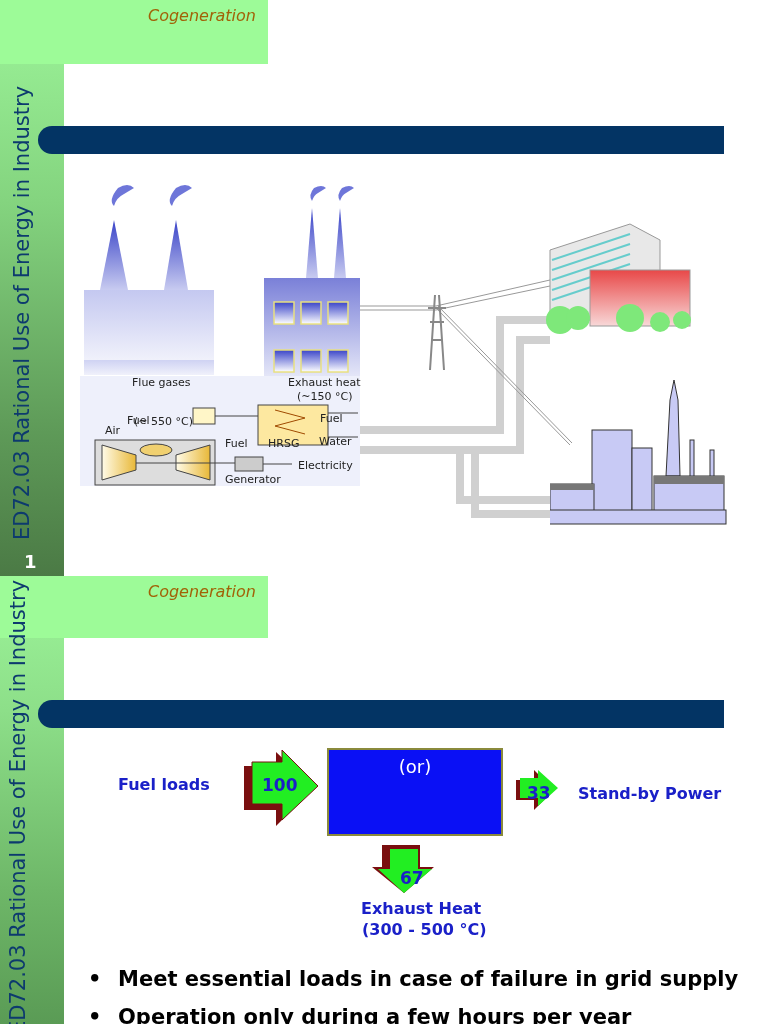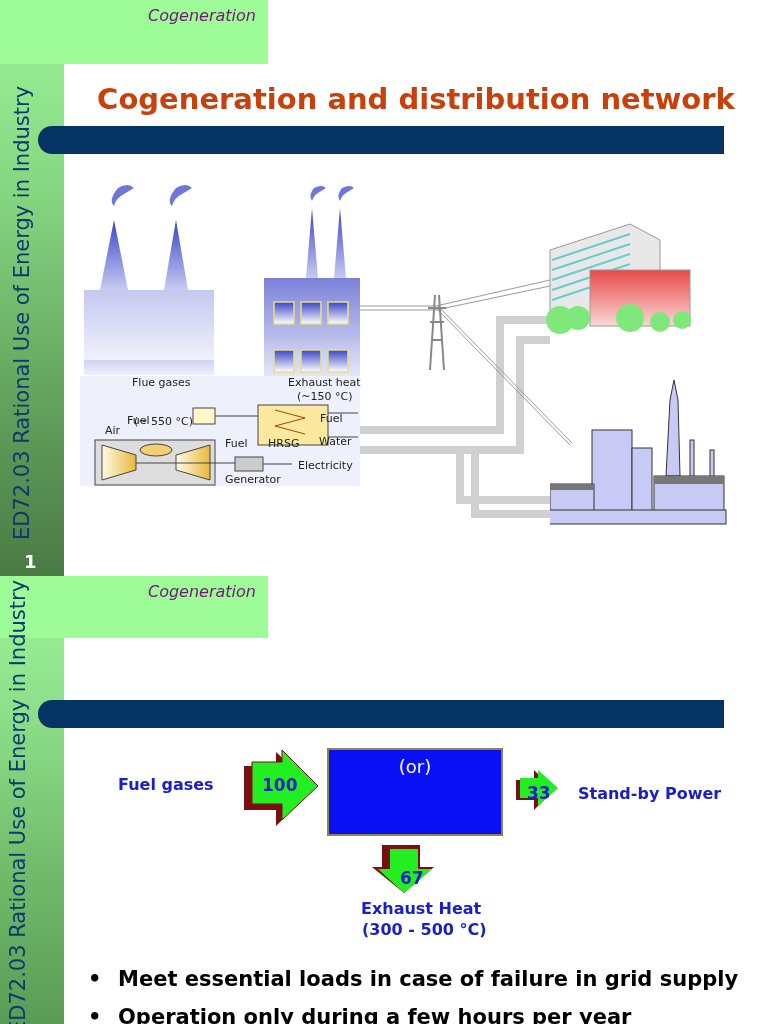--- a/index.html
+++ b/index.html
@@ -8,21 +8,21 @@
   .slide { position:absolute; left:0; width:768px; overflow:hidden; background:#fff; }
   .slide1 { top:0; height:576px; }
   .slide2 { top:576px; height:448px; }
 
   .sidebar { position:absolute; left:0; top:0; width:64px; height:100%;
              background:linear-gradient(to bottom,#9df59a 0%,#84d47f 35%,#5e9a58 75%,#4b7a45 100%); }
   .slide2 .sidebar { background:linear-gradient(to bottom,#9df59a 0%,#8ddf89 30%,#6eb768 70%,#5a9b55 100%); }
   .topband { position:absolute; left:0; top:0; width:268px; height:64px; background:#9dfb98; }
   .topband2 { height:62px; }
   .panel { position:absolute; left:64px; top:64px; right:0; bottom:0; background:#fff; border-top-left-radius:34px; }
-  .section-tag { position:absolute; top:6px; left:148px; font-style:italic; font-size:16px; color:#701a75; }
+  .section-tag { position:absolute; top:6px; left:148px; font-style:italic; font-size:16px; color:#a16207; }
   .vtext { position:absolute; left:6px; bottom:40px; transform-origin:left bottom; transform:rotate(-90deg) translate(0,24px);
            white-space:nowrap; font-size:21px; color:#0d3a6e; }
   .slide1 .vtext { bottom:36px; left:10px; transform:rotate(-90deg) translateY(24px); }
   .slidenum { position:absolute; left:24px; bottom:4px; color:#fff; font-weight:bold; font-size:18px; }
   .title { position:absolute; left:64px; width:704px; text-align:center; color:#c8400c; font-size:29px; font-weight:bold; }
   .bar { position:absolute; left:38px; right:44px; height:28px; background:#033464; border-top-left-radius:14px; border-bottom-left-radius:14px; }
 
   .diagram { position:absolute; left:80px; top:180px; width:650px; height:350px; }
 
   .lbl { position:absolute; font-size:11px; color:#222; white-space:nowrap; }
@@ -38,21 +38,20 @@
 </head>
 <body>
 
 <div class="slide slide1">
   <div class="sidebar"></div>
   <div class="topband"></div>
   <div class="panel"></div>
   <div class="section-tag">Cogeneration</div>
   <div class="vtext">ED72.03 Rational Use of Energy in Industry</div>
   <div class="slidenum">1</div>
-  <div class="title" style="top:82px;">Cogeneration and distribution network</div>
   <div class="bar" style="top:126px;"></div>
 
   <div class="diagram">
     <svg width="650" height="350" viewBox="0 0 650 350">
       <defs>
         <linearGradient id="stack" x1="0" y1="0" x2="0" y2="1">
           <stop offset="0" stop-color="#3a44c8"></stop>
             <stop offset="1" stop-color="#c8cbf0"></stop>
         </linearGradient>
         <linearGradient id="bldg" x1="0" y1="0" x2="0" y2="1">
@@ -184,21 +183,21 @@
 
 <div class="slide slide2">
   <div class="sidebar"></div>
   <div class="topband topband2"></div>
   <div class="panel" style="top:62px;"></div>
   <div class="section-tag">Cogeneration</div>
   <div class="vtext" style="bottom:-10px;">ED72.03 Rational Use of Energy in Industry</div>
   <div class="bar" style="top:124px;"></div>
 </div>
 
-<div class="s2lbl" style="left:118px;top:775px;">Fuel gases</div>
+<div class="s2lbl" style="left:118px;top:775px;">Fuel loads</div>
 <svg style="position:absolute;left:240px;top:748px;" width="82" height="82">
   <polygon points="4,18 36,18 36,4 74,40 36,78 36,62 4,62" fill="#7a0f0f"></polygon>
   <polygon points="12,14 42,14 42,2 78,38 42,72 42,56 12,56" fill="#22ee22" stroke="#7a0f0f" stroke-width="1"></polygon>
 </svg>
 <div class="arrow-num" style="left:262px;top:775px;">100</div>
 
 <div class="engine">
   <div>(or)</div>
 </div>
 

